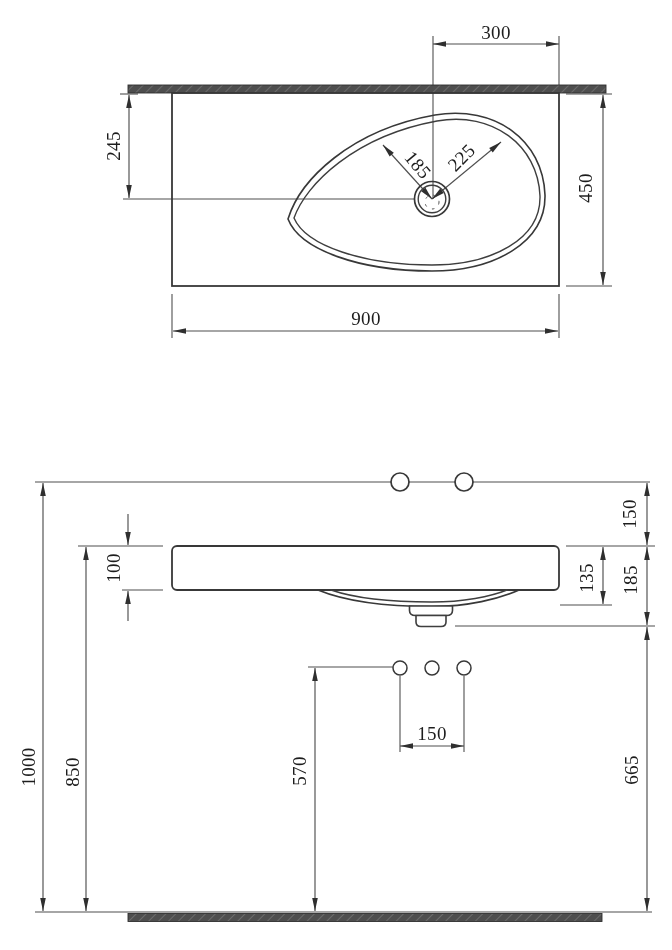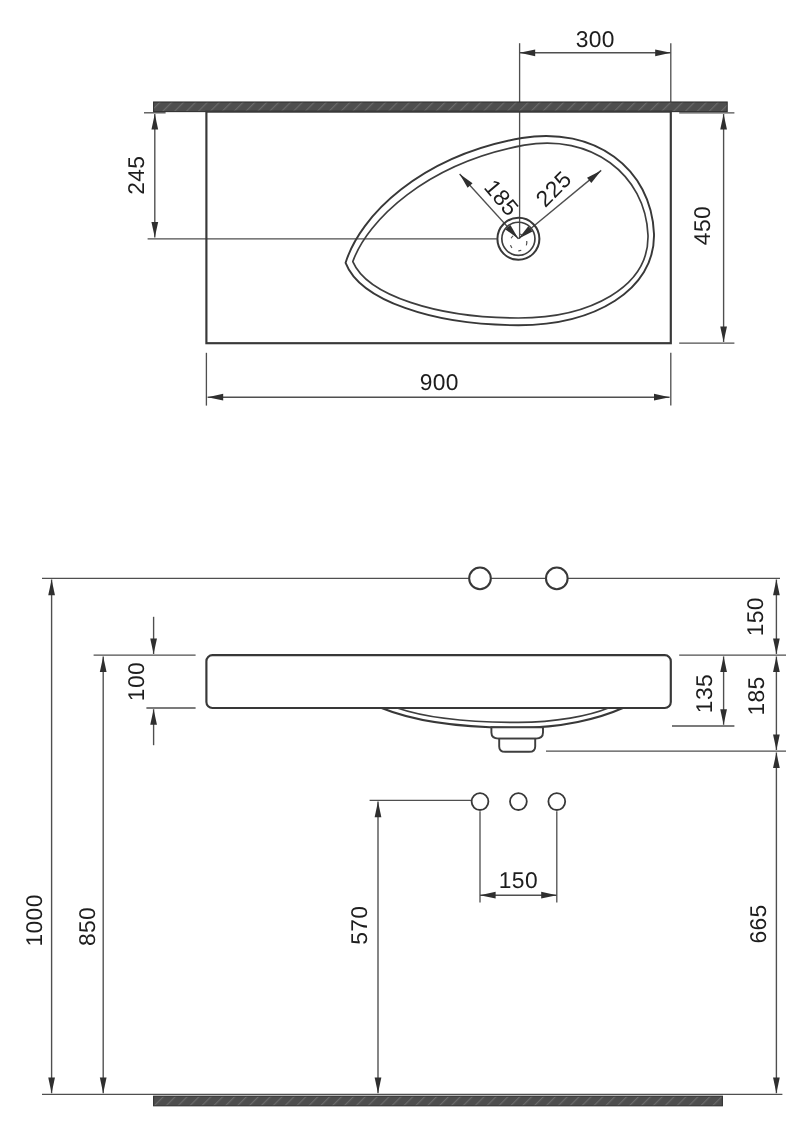--- a/index.html
+++ b/index.html
@@ -1,17 +1,17 @@
 <!DOCTYPE html>
 <html><head>
 <meta charset="utf-8">
 <style>
   html,body{margin:0;padding:0;background:#ffffff;}
   .stage{position:relative;width:672px;height:950px;background:#ffffff;overflow:hidden;
-         font-family:Liberation Sans, sans-serif;}
+         font-family:Liberation Serif, serif;}
   svg{position:absolute;left:0;top:0;}
   .obj{stroke:#383838;stroke-width:1.8;fill:none;stroke-linecap:round;}
   .obj-thin{stroke:#3e3e3e;stroke-width:1.4;fill:none;stroke-linecap:round;}
   .ext{stroke:#4f4f4f;stroke-width:1.1;fill:none;}
   .dimline{stroke:#4f4f4f;stroke-width:1.15;fill:none;}
   .dim-text{font-size:19px;fill:#1d1d1d;text-anchor:middle;letter-spacing:0.3px;}
   .white-fill{fill:#ffffff;}
   .hole{fill:#ffffff;stroke:#383838;stroke-width:1.7;}
   .dashed{stroke:#4f4f4f;stroke-width:1.0;fill:none;stroke-dasharray:2.5 6;}
 </style>

